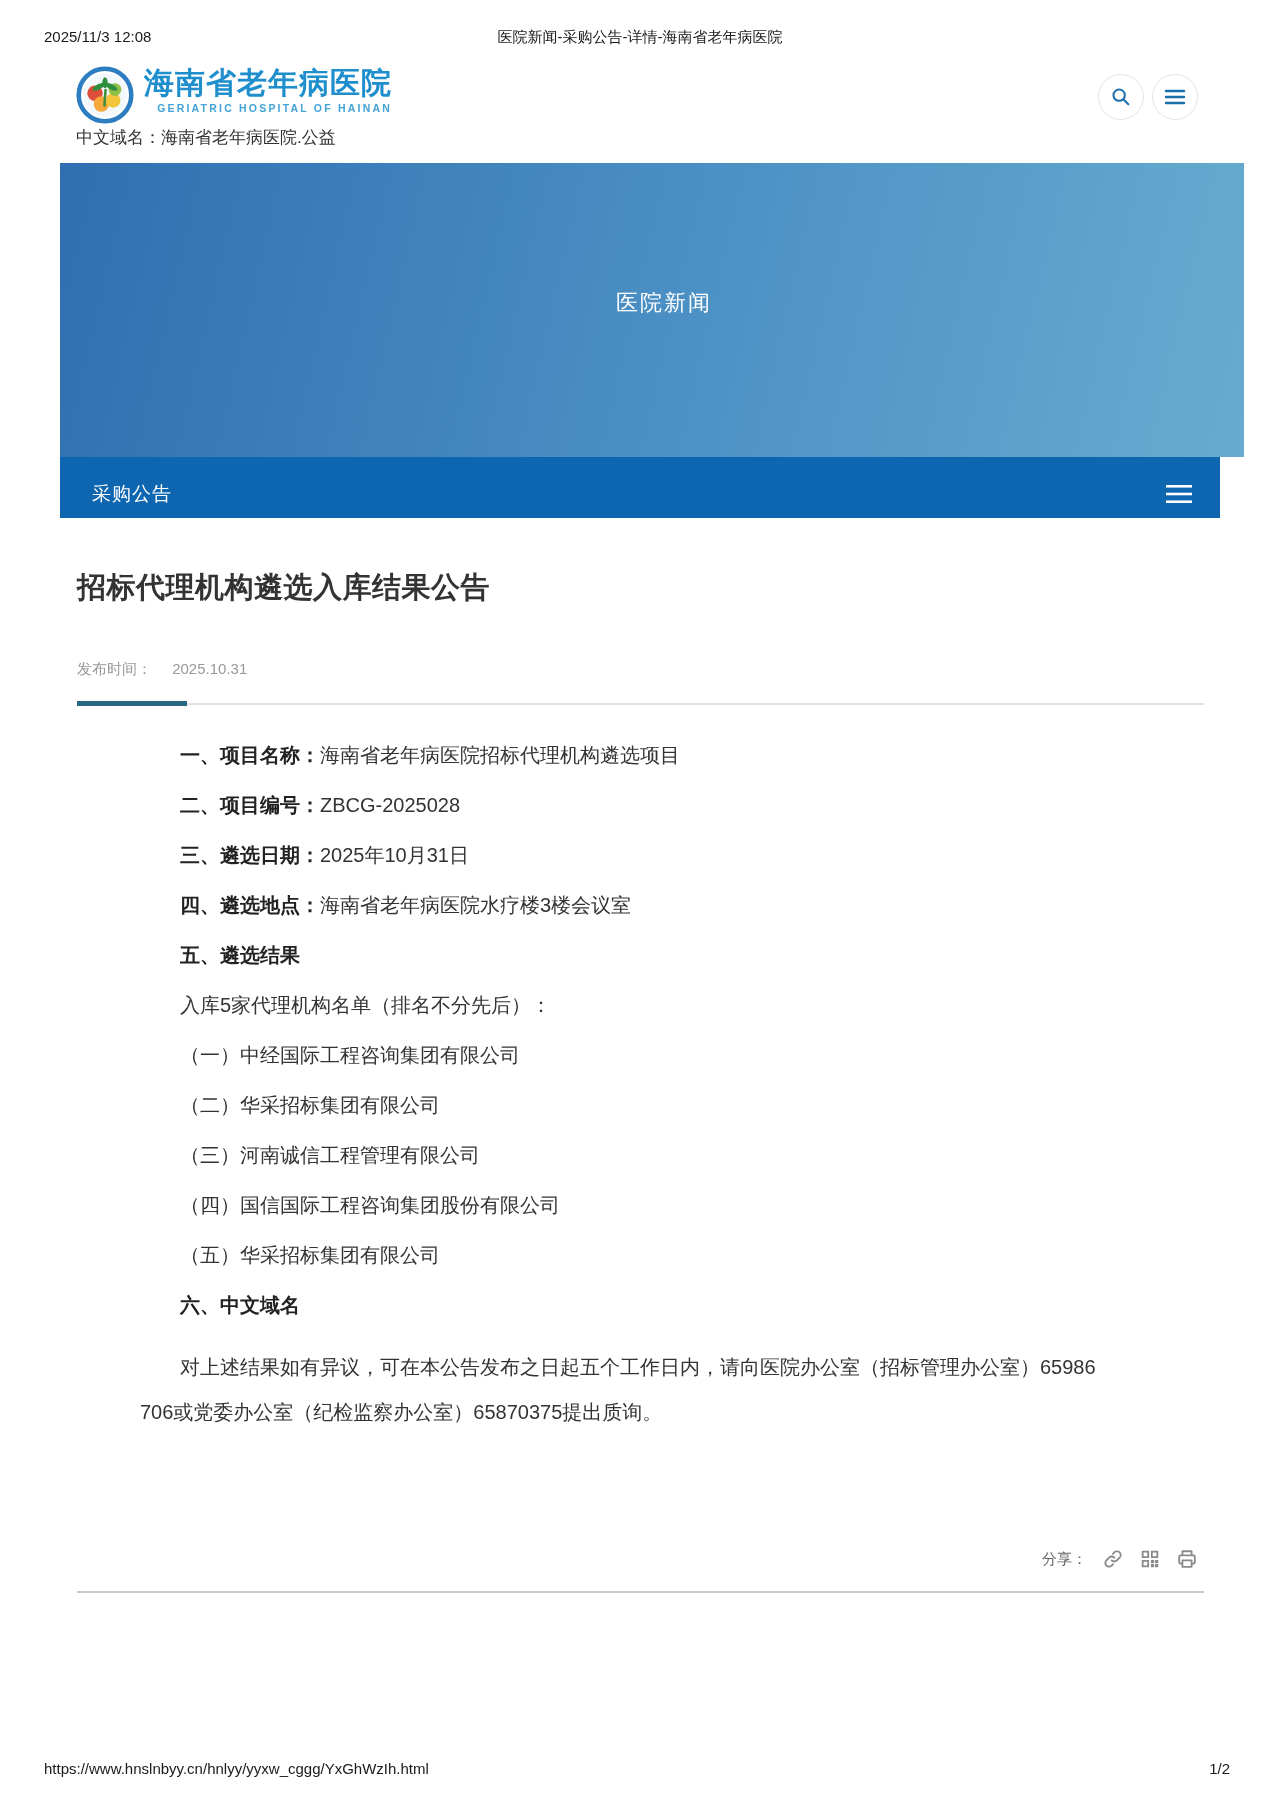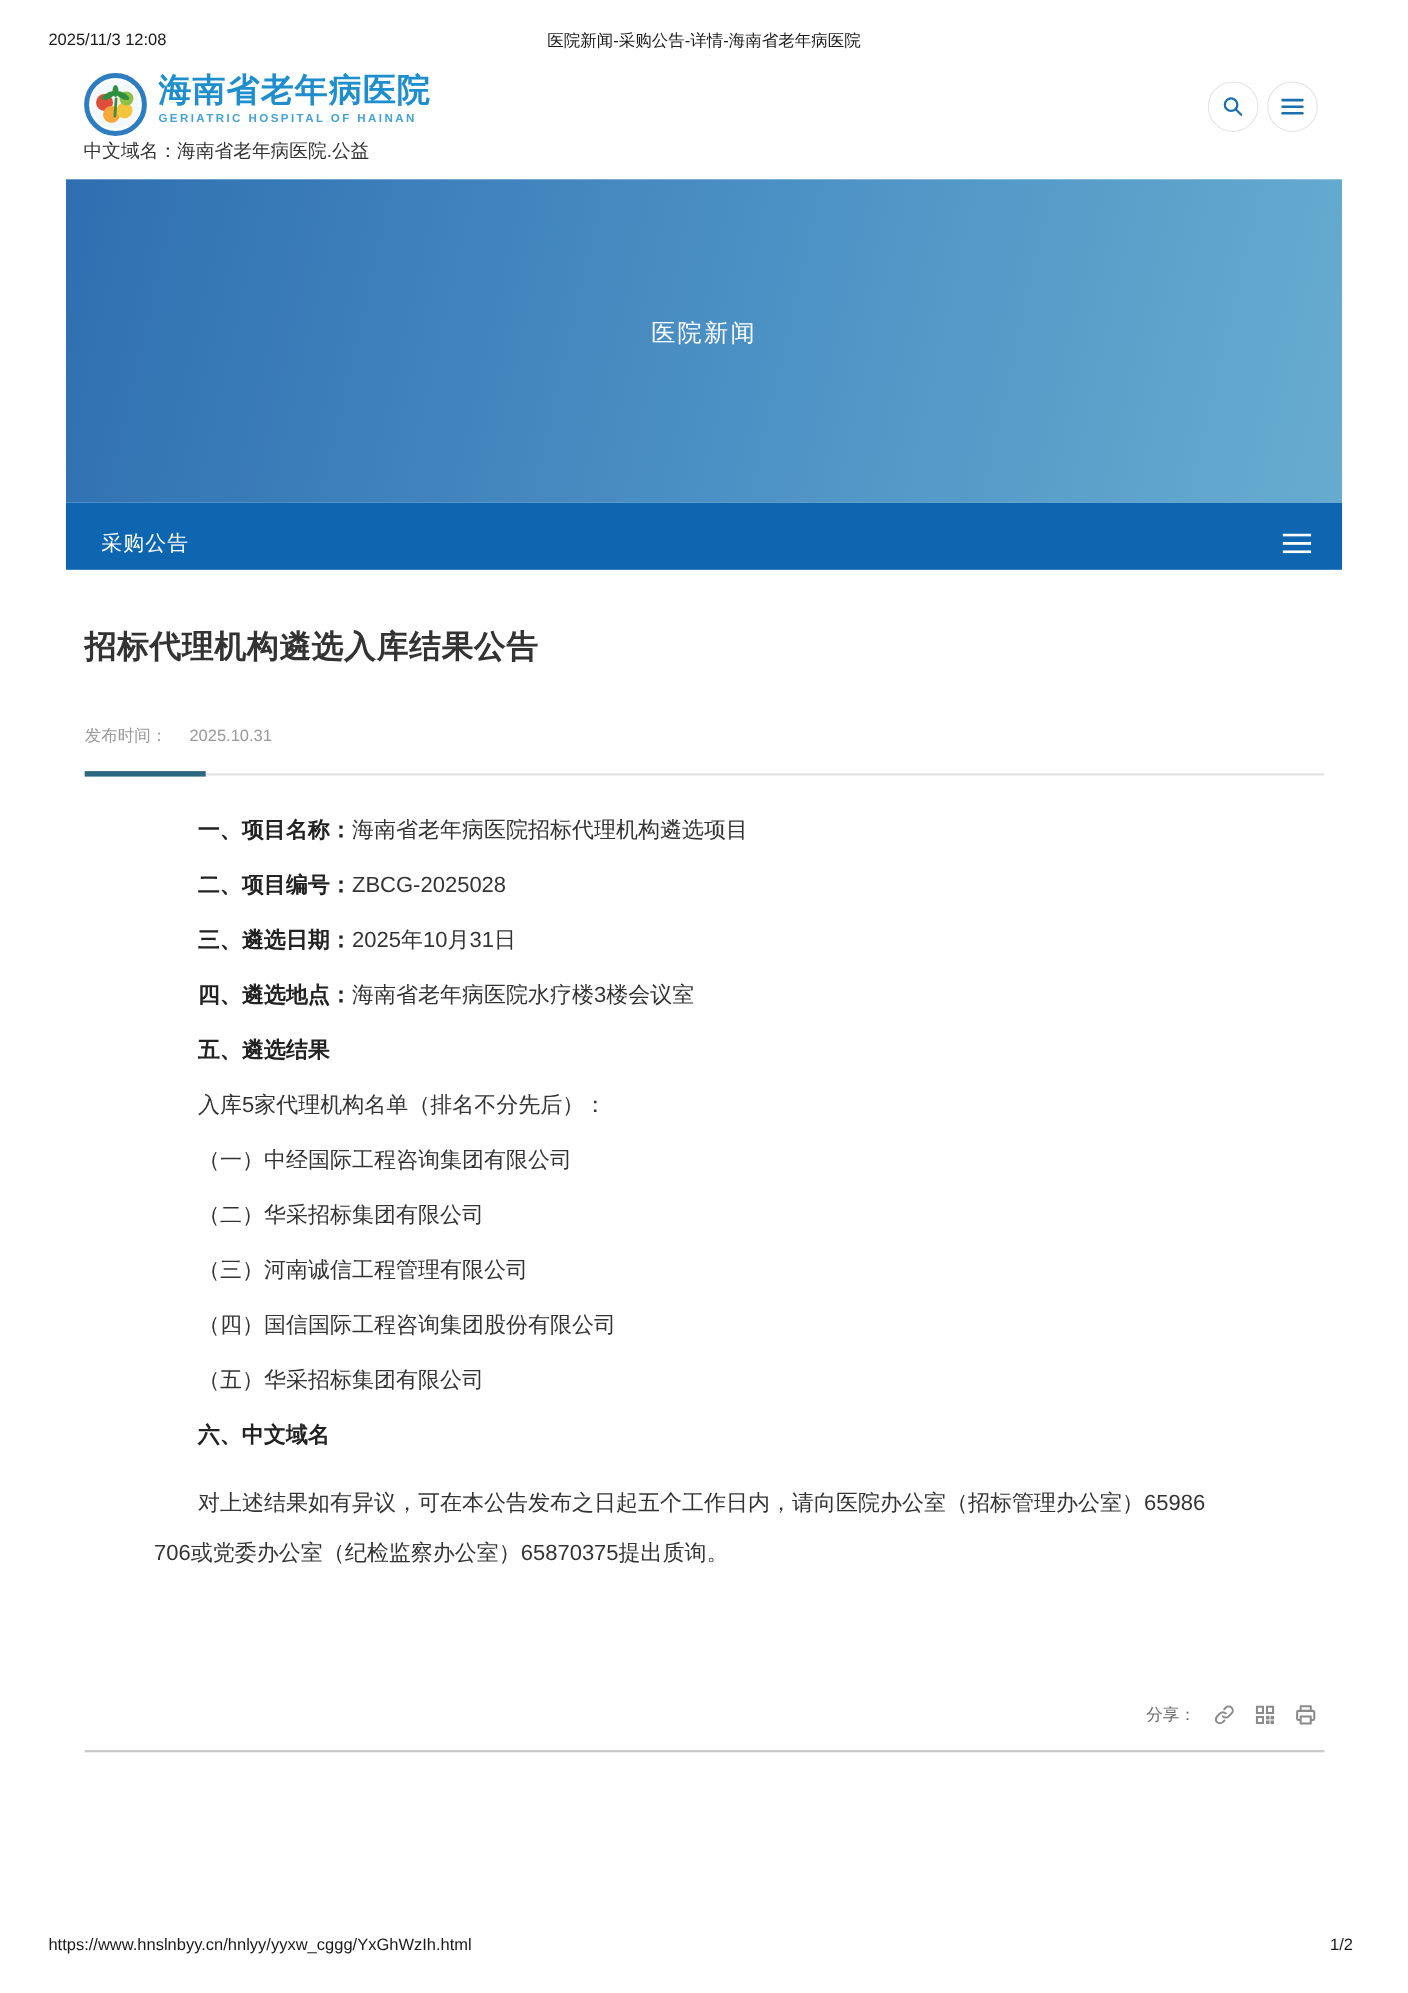--- a/index.html
+++ b/index.html
@@ -22,30 +22,30 @@
   .print-timestamp{position:absolute;left:44px;top:28px;font-size:15px;color:#1a1a1a;}
   .print-title{position:absolute;left:0;right:0;top:28px;text-align:center;font-size:15px;color:#1a1a1a;}
   .footer-url{position:absolute;left:44px;top:1760px;font-size:15px;color:#1a1a1a;}
   .footer-page{position:absolute;right:50px;top:1760px;font-size:15px;color:#1a1a1a;}
 
   
   .logo{position:absolute;left:76px;top:66px;display:flex;align-items:flex-start;cursor:pointer;}
   .emblem{width:58px;height:58px;flex:0 0 auto;}
   .logo-text{margin-left:10px;}
   .hospital-name{font-size:30px;font-weight:bold;color:var(--brand-blue);line-height:34px;letter-spacing:1px;}
-  .hospital-en{font-size:10.5px;font-weight:bold;color:var(--brand-blue-light);letter-spacing:2.2px;margin-top:2px;}
+  .hospital-en{font-size:10.5px;font-weight:bold;color:var(--brand-blue-light);letter-spacing:2.2px;margin-top:2px;text-align:right;}
   .domain-label{position:absolute;left:76px;top:126px;font-size:17px;color:#333;}
   .header-actions{position:absolute;left:1098px;top:74px;display:flex;gap:8px;}
   .icon-btn{width:46px;height:46px;border-radius:50%;border:1px solid #e4e4e4;background:#fff;
             display:flex;align-items:center;justify-content:center;padding:0;cursor:pointer;}
 
   
   .banner{position:absolute;left:60px;top:163px;width:1160px;height:294px;
           background:linear-gradient(103deg,var(--banner-gradient-start) 0%,#4b90c4 52%,var(--banner-gradient-end) 100%);
-          display:flex;align-items:center;justify-content:center;}
+          display:flex;align-items:center;justify-content:center;padding-left:24px;}
   .banner-title{color:#fff;font-size:22px;letter-spacing:2px;padding-bottom:14px;}
 
   
   .cat-bar{position:absolute;left:60px;top:457px;width:1160px;height:61px;background:var(--category-bar-blue);
            box-sizing:border-box;display:flex;align-items:center;justify-content:space-between;padding:12px 28px 0 32px;}
   .cat-label{color:#fff;font-size:19px;letter-spacing:1px;}
   .bar-menu{display:inline-flex;cursor:pointer;}
 
   
   .article-title{position:absolute;left:77px;top:568px;margin:0;font-size:29px;font-weight:600;color:#333;letter-spacing:0.5px;}

